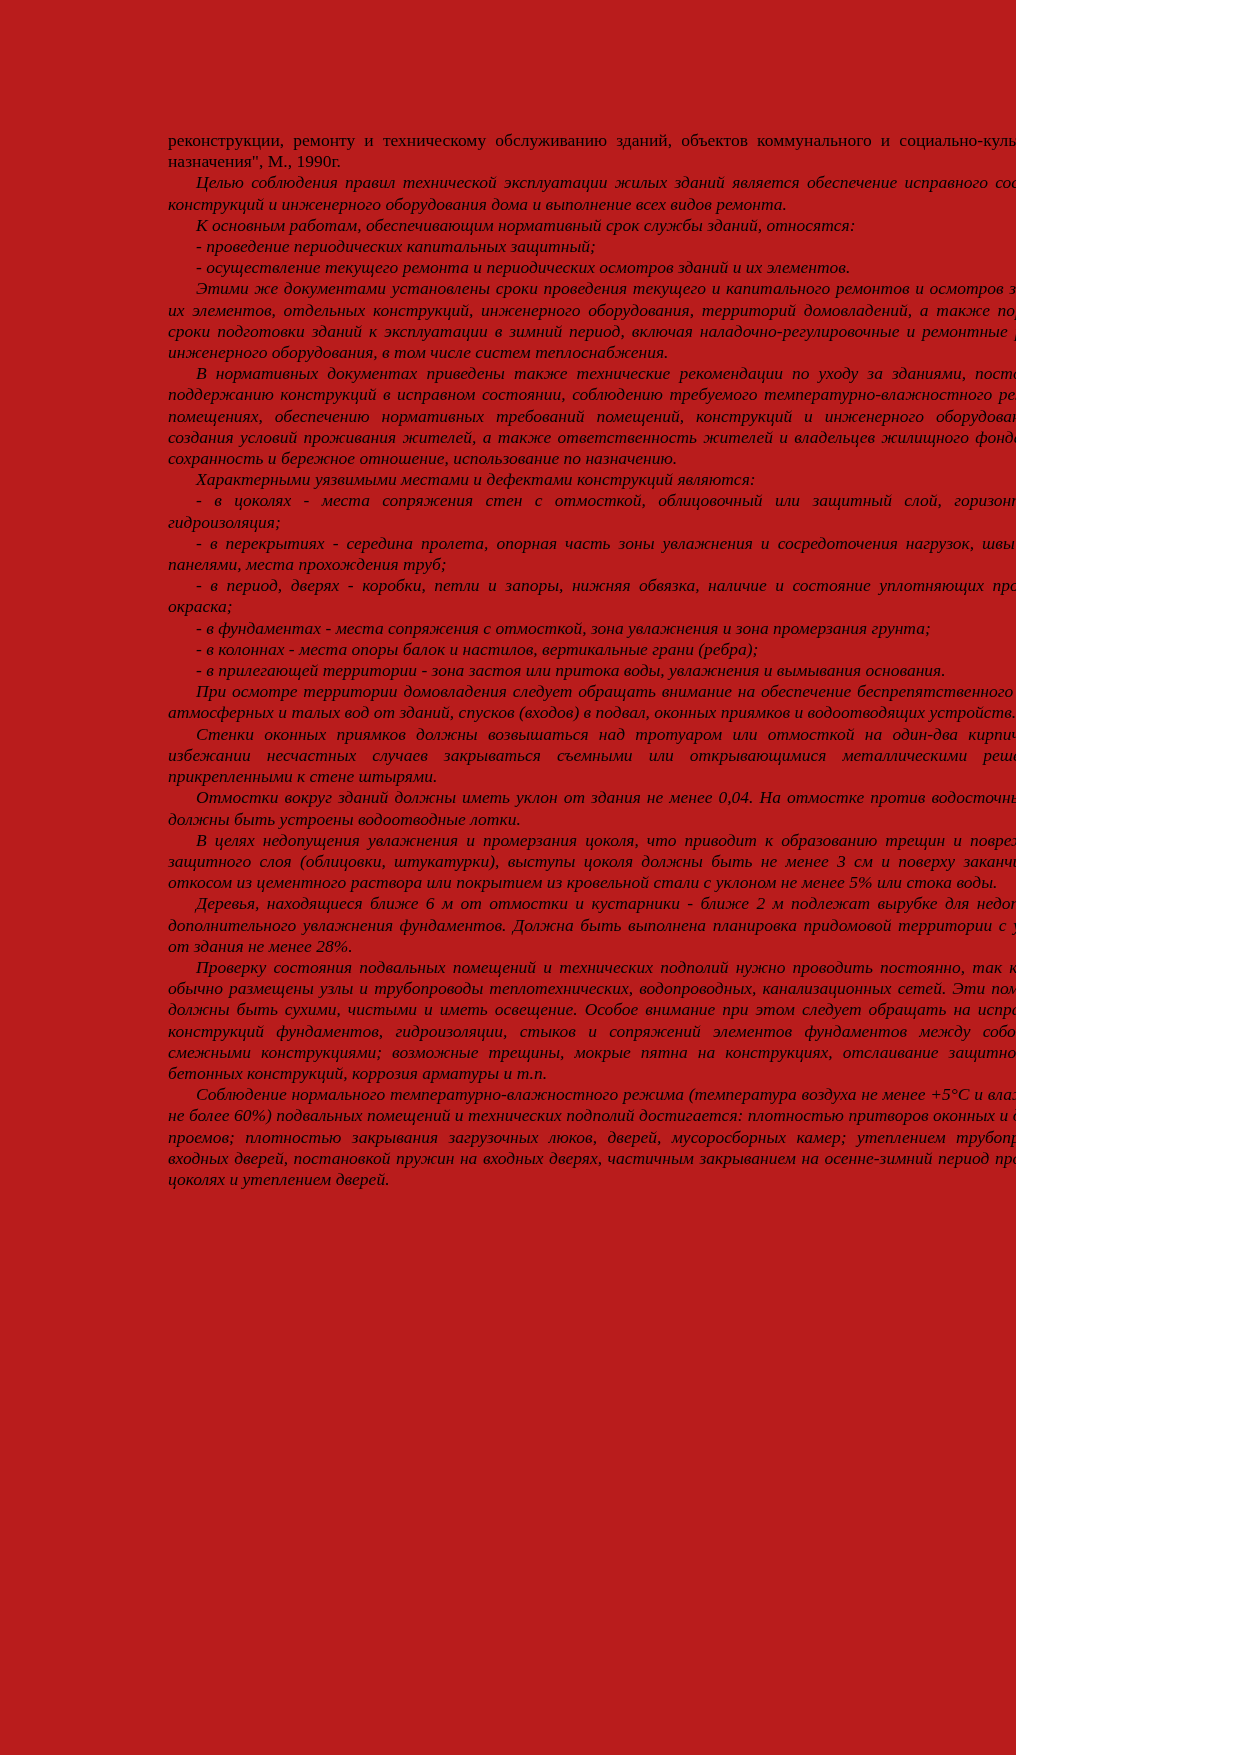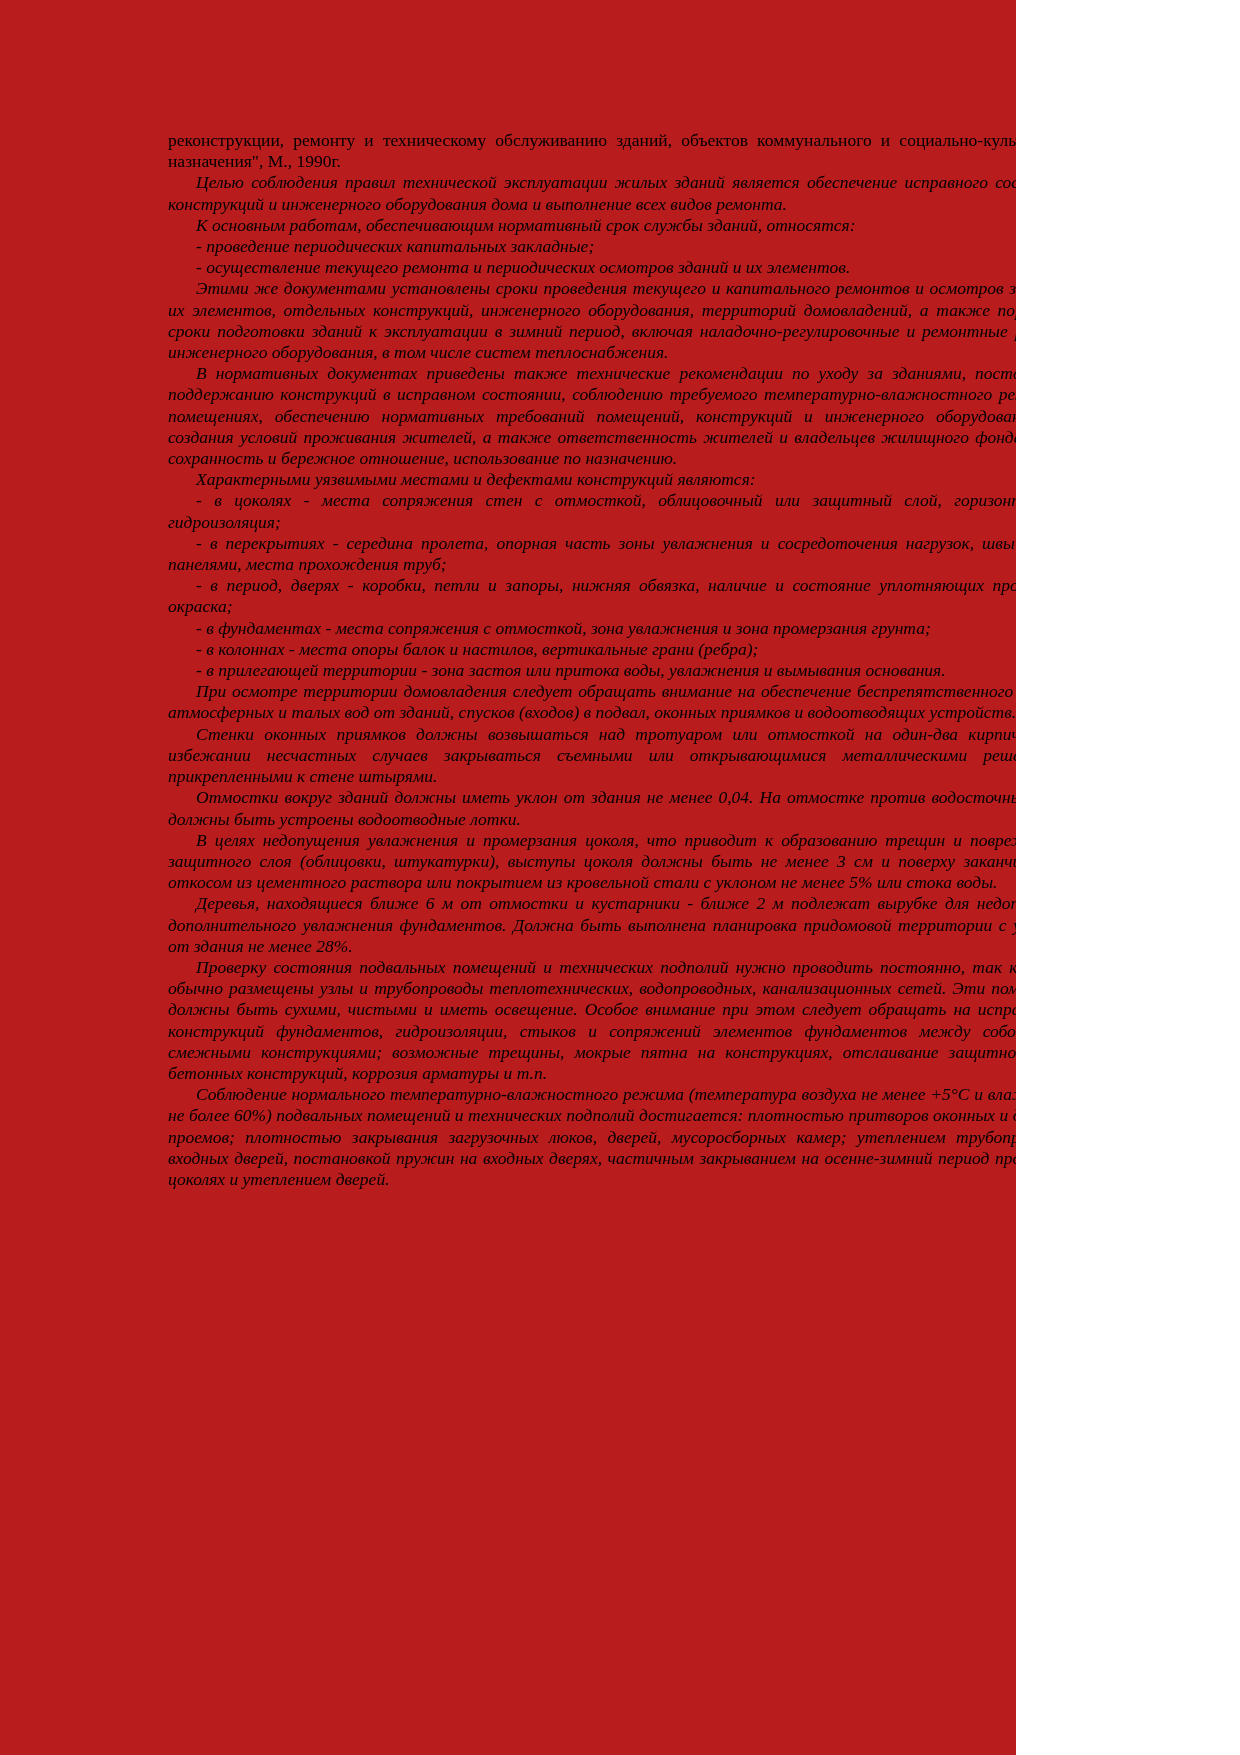--- a/index.html
+++ b/index.html
@@ -35,21 +35,21 @@
   }
 </style>
 </head>
 <body>
 
 <div class="page">
   <div class="text-body">
       <p class="para">реконструкции, ремонту и техническому обслуживанию зданий, объектов коммунального и социально-культурного назначения", М., 1990г.</p>
       <p class="para indent">Целью соблюдения правил технической эксплуатации жилых зданий является обеспечение исправного состояния конструкций и инженерного оборудования дома и выполнение всех видов ремонта.</p>
       <p class="para indent">К основным работам, обеспечивающим нормативный срок службы зданий, относятся:</p>
-      <p class="para indent">- проведение периодических капитальных закладные;</p>
+      <p class="para indent">- проведение периодических капитальных защитный;</p>
       <p class="para indent">- осуществление текущего ремонта и периодических осмотров зданий и их элементов.</p>
       <p class="para indent">Этими же документами установлены сроки проведения текущего и капитального ремонтов и осмотров зданий и их элементов, отдельных конструкций, инженерного оборудования, территорий домовладений, а также порядок и сроки подготовки зданий к эксплуатации в зимний период, включая наладочно-регулировочные и ремонтные работы инженерного оборудования, в том числе систем теплоснабжения.</p>
       <p class="para indent">В нормативных документах приведены также технические рекомендации по уходу за зданиями, постоянному поддержанию конструкций в исправном состоянии, соблюдению требуемого температурно-влажностного режима в помещениях, обеспечению нормативных требований помещений, конструкций и инженерного оборудования для создания условий проживания жителей, а также ответственность жителей и владельцев жилищного фонда за его сохранность и бережное отношение, использование по назначению.</p>
       <p class="para indent">Характерными уязвимыми местами и дефектами конструкций являются:</p>
       <p class="para indent">- в цоколях - места сопряжения стен с отмосткой, облицовочный или защитный слой, горизонтальная гидроизоляция;</p>
       <p class="para indent">- в перекрытиях - середина пролета, опорная часть зоны увлажнения и сосредоточения нагрузок, швы между панелями, места прохождения труб;</p>
       <p class="para indent">- в период, дверях - коробки, петли и запоры, нижняя обвязка, наличие и состояние уплотняющих прокладок, окраска;</p>
       <p class="para indent">- в фундаментах - места сопряжения с отмосткой, зона увлажнения и зона промерзания грунта;</p>
       <p class="para indent">- в колоннах - места опоры балок и настилов, вертикальные грани (ребра);</p>
       <p class="para indent">- в прилегающей территории - зона застоя или притока воды, увлажнения и вымывания основания.</p>

